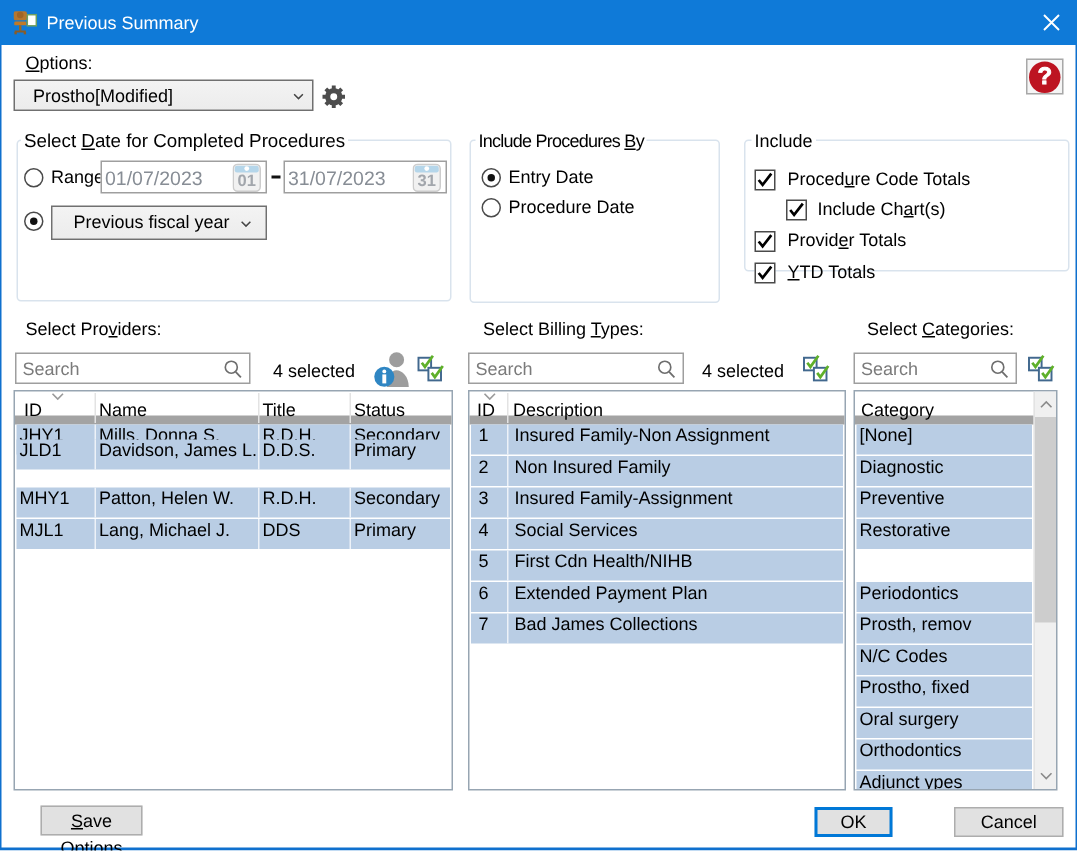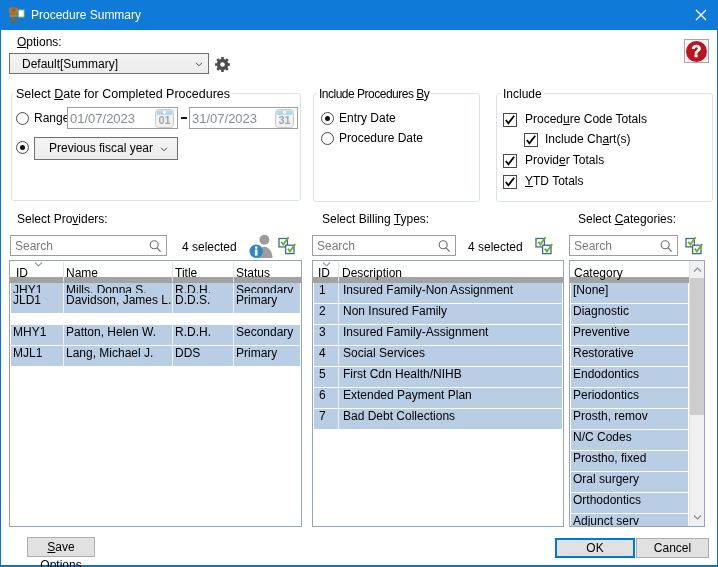--- a/index.html
+++ b/index.html
@@ -52,28 +52,28 @@
 <svg class="abs" style="left:9px;top:7px" width="16" height="17" viewBox="0 0 16 17">
   <path d="M1.5 0.5 h6 a1.5 1.5 0 0 1 1.5 1.5 v3 a1.5 1.5 0 0 1 -1.5 1.5 h-6 a1.5 1.5 0 0 1 -1.5 -1.5 v-3 a1.5 1.5 0 0 1 1.5 -1.5 z" fill="#b5772f"></path>
   <circle cx="4.5" cy="3" r="2.2" fill="#a06526"></circle>
   <rect x="0.5" y="7.3" width="8" height="2.6" rx="0.8" fill="#c07a28"></rect>
   <rect x="3.7" y="9.9" width="1.6" height="3.6" fill="#9a661f"></rect>
   <path d="M0.8 14 h7.4" stroke="#8a5c26" stroke-width="1.4"></path>
   <rect x="0.6" y="14.3" width="1.6" height="1.6" fill="#8a5c26"></rect>
   <rect x="6.8" y="14.3" width="1.6" height="1.6" fill="#8a5c26"></rect>
   <rect x="9.2" y="2.8" width="6" height="7.4" fill="#fff" stroke="#6f9f5f" stroke-width="1"></rect>
 </svg>
-<div class="title">Procedure Summary</div>
+<div class="title">Previous Summary</div>
 <svg class="closex" viewBox="0 0 12 12">
     <path d="M1 1 L11 11 M11 1 L1 11" stroke="#fff" stroke-width="1.3"></path>
   </svg>
 
 <div class="lbl" style="left:17px;top:35px"><u>O</u>ptions:</div>
 <div class="combo" style="left:9px;top:53px;width:200px;height:21px">
-  <div class="ct" style="left:12px">Default[Summary]</div>
+  <div class="ct" style="left:12px">Prostho[Modified]</div>
   <svg class="chev" width="8" height="5" viewBox="0 0 9 6" style="top:8px;right:5px">
       <path d="M1 1 L4.5 4.5 L8 1" stroke="#444" stroke-width="1.2" fill="none"></path>
     </svg>
 </div>
 
 <svg class="abs" style="left:213px;top:55px" width="19" height="19" viewBox="0 0 19 19">
   <g fill="#4d4d4d">
       <circle cx="9.5" cy="9.5" r="5.8"></circle>
   <g stroke="#4d4d4d" stroke-width="2.6">
     <path d="M9.5 2 v4 M9.5 13 v4 M2 9.5 h4 M13 9.5 h4 M4.2 4.2 l2.8 2.8 M12 12 l2.8 2.8 M14.8 4.2 l-2.8 2.8 M7 12 l-2.8 2.8"></path>
@@ -118,21 +118,21 @@
 </div>
 
 <div class="group" style="left:313px;top:93px;width:167px;height:109px">
   <div class="glabel" style="left:3px;letter-spacing:-0.5px">Include Procedures <u>B</u>y</div>
 </div>
 <div class="radio sel" style="left:321px;top:112px"></div>
 <div class="lbl" style="left:339px;top:111px">Entry Date</div>
 <div class="radio" style="left:321px;top:132px"></div>
 <div class="lbl" style="left:339px;top:131px">Procedure Date</div>
 
-<div class="group" style="left:496px;top:93px;width:217px;height:109px">
+<div class="group" style="left:496px;top:93px;width:217px;height:88px">
   <div class="glabel" style="left:4px">Include</div>
 </div>
 <div class="cb" style="left:503px;top:113px">
     <svg width="12" height="12" viewBox="0 0 12 12" style="position:absolute;left:0;top:0">
       <path d="M1.8 6 L4.4 9.2 L10.2 1.8" stroke="#000" stroke-width="1.8" fill="none"></path>
     </svg>
   </div>
 <div class="lbl" style="left:525px;top:112px">Proced<u>u</u>re Code Totals</div>
 <div class="cb" style="left:524px;top:133px">
     <svg width="12" height="12" viewBox="0 0 12 12" style="position:absolute;left:0;top:0">
@@ -291,21 +291,21 @@
       <span style="left:29px">First Cdn Health/NIHB</span>
       <div class="csep" style="left:24px"></div>
     </div>
   <div class="row" style="top:127px">
       <span style="left:5px">6</span>
       <span style="left:29px">Extended Payment Plan</span>
       <div class="csep" style="left:24px"></div>
     </div>
   <div class="row" style="top:148px">
       <span style="left:5px">7</span>
-      <span style="left:29px">Bad Debt Collections</span>
+      <span style="left:29px">Bad James Collections</span>
       <div class="csep" style="left:24px"></div>
     </div>
 </div>
 <svg class="sortch" style="left:322px" width="9" height="5" viewBox="0 0 9 5">
     <path d="M1 0.5 L4.5 4 L8 0.5" stroke="#9a9a9a" stroke-width="1.1" fill="none"></path>
   </svg>
 
 <div class="tbl" style="left:569px;width:136px;overflow:hidden">
   <div class="hdr">
       <span style="left:4px">Category</span>
@@ -315,51 +315,48 @@
     </div>
   <div class="row" style="top:43px;right:16px">
       <span style="left:2px">Diagnostic</span>
     </div>
   <div class="row" style="top:64px;right:16px">
       <span style="left:2px">Preventive</span>
     </div>
   <div class="row" style="top:85px;right:16px">
       <span style="left:2px">Restorative</span>
     </div>
-  <div class="row" style="top:106px;right:16px">
-      <span style="left:2px">Endodontics</span>
-    </div>
   <div class="row" style="top:127px;right:16px">
       <span style="left:2px">Periodontics</span>
     </div>
   <div class="row" style="top:148px;right:16px">
       <span style="left:2px">Prosth, remov</span>
     </div>
   <div class="row" style="top:169px;right:16px">
       <span style="left:2px">N/C Codes</span>
     </div>
   <div class="row" style="top:190px;right:16px">
       <span style="left:2px">Prostho, fixed</span>
     </div>
   <div class="row" style="top:211px;right:16px">
       <span style="left:2px">Oral surgery</span>
     </div>
   <div class="row" style="top:232px;right:16px">
       <span style="left:2px">Orthodontics</span>
     </div>
   <div class="row" style="top:253px;right:16px">
-      <span style="left:2px">Adjunct serv</span>
+      <span style="left:2px">Adjunct ypes</span>
     </div>
 
   <div class="abs" style="right:0;top:0;bottom:0;width:15px;background:#f0f0f0;border-left:1px solid #e3e3e3">
     <svg style="position:absolute;left:3px;top:6px" width="9" height="5" viewBox="0 0 9 5">
         <path d="M1 4.5 L4.5 1 L8 4.5" stroke="#8a8a8a" stroke-width="1.1" fill="none"></path>
       </svg>
     <div style="position:absolute;left:0;top:17px;width:15px;height:137px;background:#cdcdcd"></div>
     <svg style="position:absolute;left:3px;bottom:6px" width="9" height="5" viewBox="0 0 9 5">
         <path d="M1 0.5 L4.5 4 L8 0.5" stroke="#8a8a8a" stroke-width="1.1" fill="none"></path>
       </svg>
   </div>
 </div>
 
 <div class="btn" style="left:27px;top:537px;width:68px"><u>S</u>ave Options</div>
-<div class="btn def" style="left:555px;top:538px;width:80px">OK</div>
+<div class="btn def" style="left:543px;top:538px;width:52px">OK</div>
 <div class="btn" style="left:636px;top:538px;width:73px">Cancel</div>
 
 </body></html>

